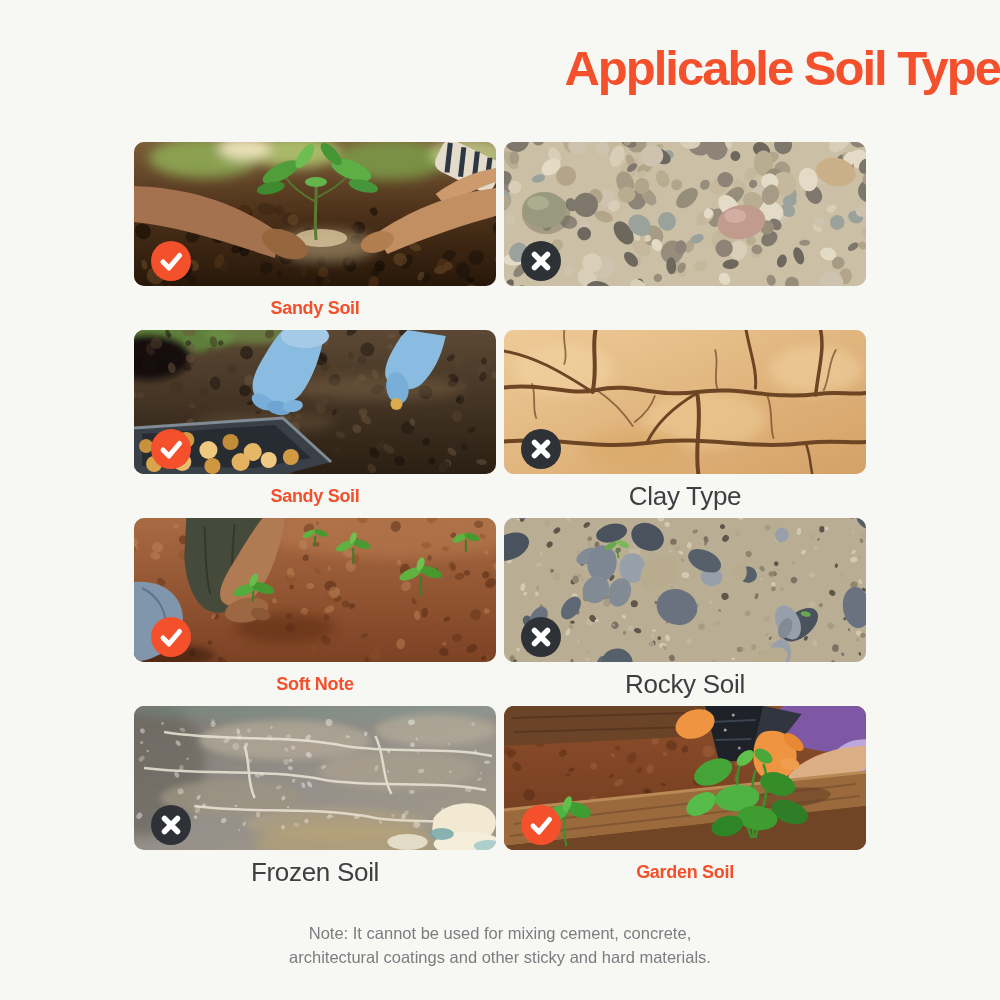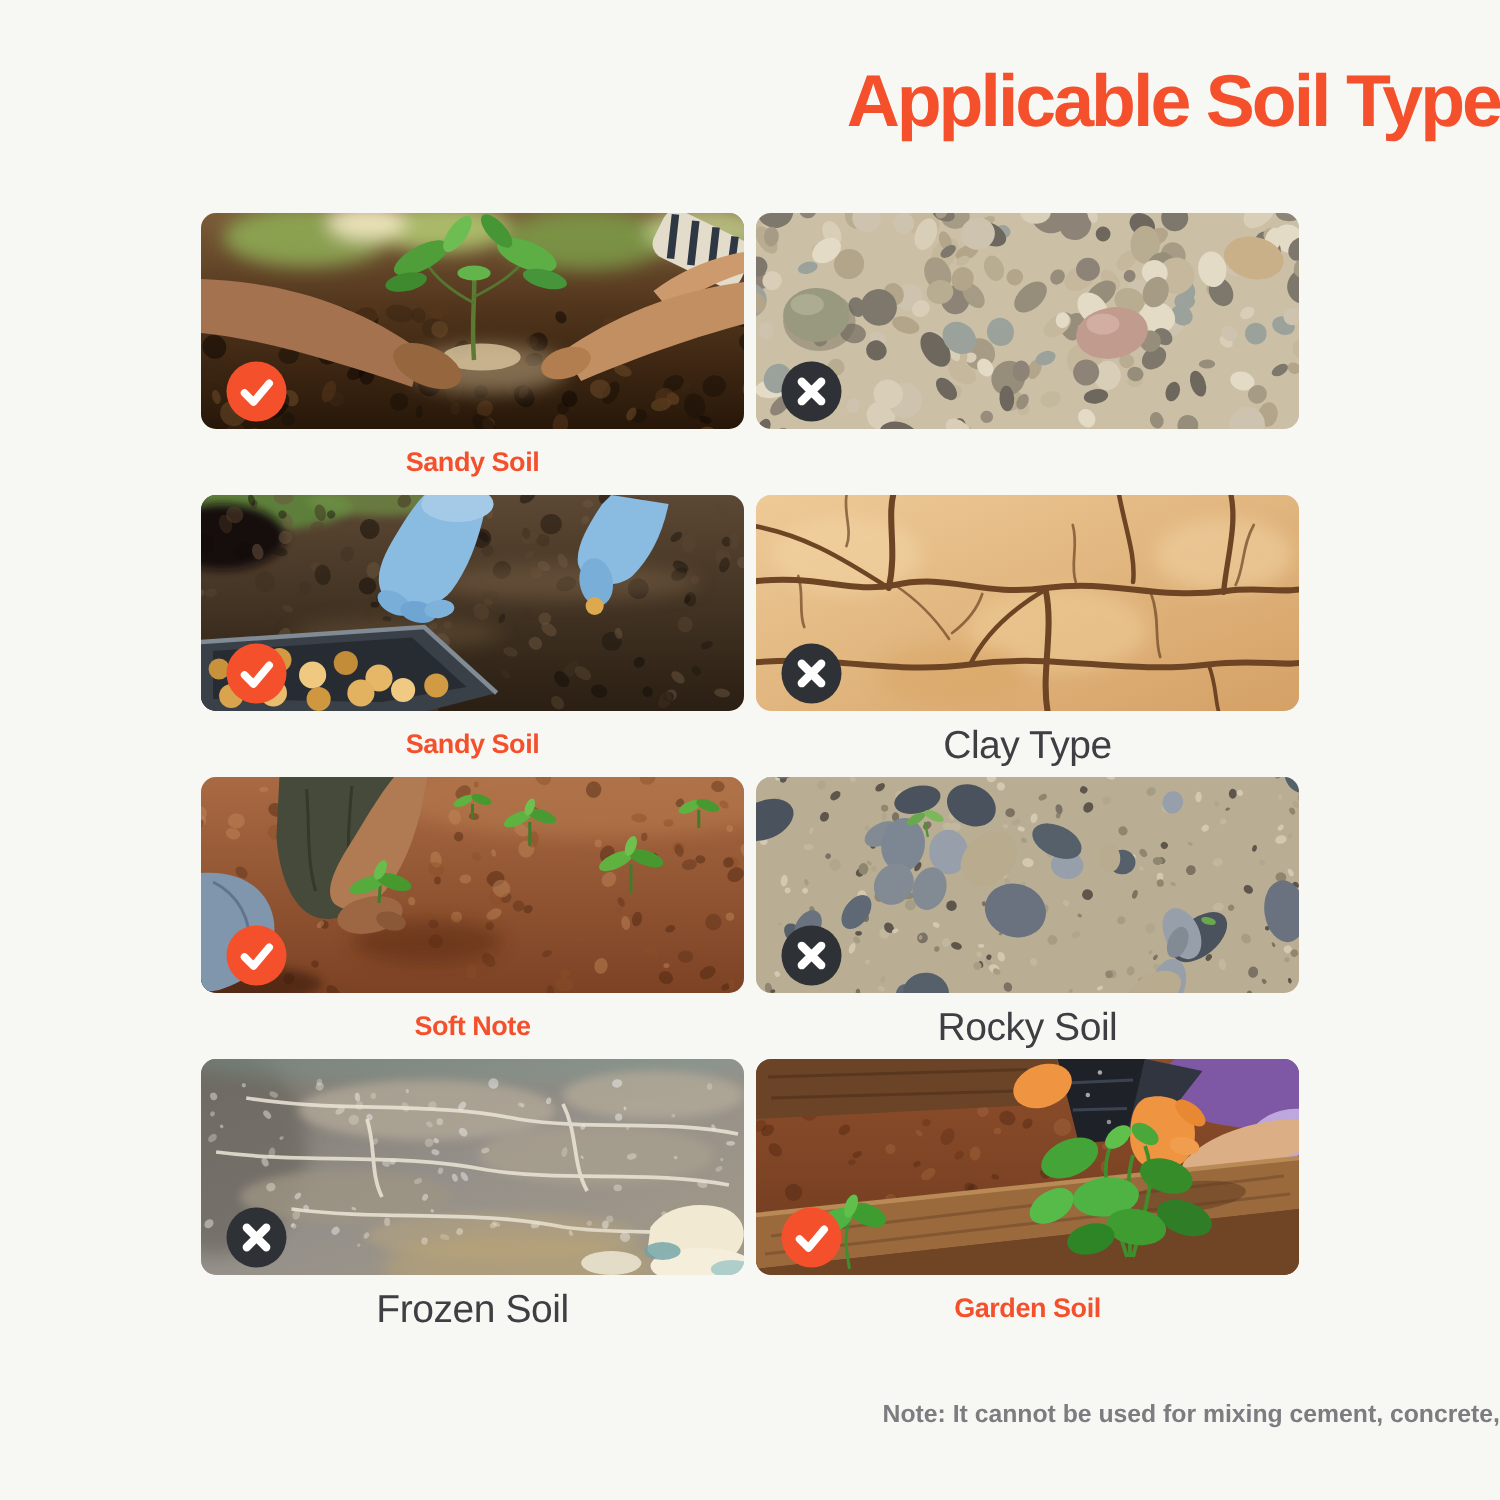--- a/index.html
+++ b/index.html
@@ -51,26 +51,25 @@
   .caption.no{color:var(--label-no);font-weight:400;font-size:26px}
   .badge{
     position:absolute;left:17px;bottom:5px;
     width:40px;height:40px;border-radius:50%;
     display:flex;align-items:center;justify-content:center;
   }
   .badge.yes{background:var(--accent)}
   .badge.no{background:var(--badge-no)}
   .badge svg{display:block}
   .note{
-    margin-top:38px;
-    text-align:right;
+    margin-top:28px;
+    text-align:center;
     font-size:16.5px;
     line-height:1.45;
     color:var(--note);
-    font-weight:bold;
   }
   .defs-holder{position:absolute;width:0;height:0;overflow:hidden}
 </style>
 </head>
 <body>
 
 <svg class="defs-holder" aria-hidden="true">
   <defs>
     <linearGradient id="gSandy" x1="0" y1="0" x2="0" y2="1">
       <stop offset="0" stop-color="#7b5c39"></stop>
@@ -1344,13 +1343,14 @@
         </svg>
       </span>
     </div>
     <figcaption class="caption yes">Garden Soil</figcaption>
   </figure>
 
 </div>
 
 <p class="note">
   <span>Note: It cannot be used for mixing cement, concrete,</span><br>
+  <span>architectural coatings and other sticky and hard materials.</span>
 </p>
 
 </body></html>

